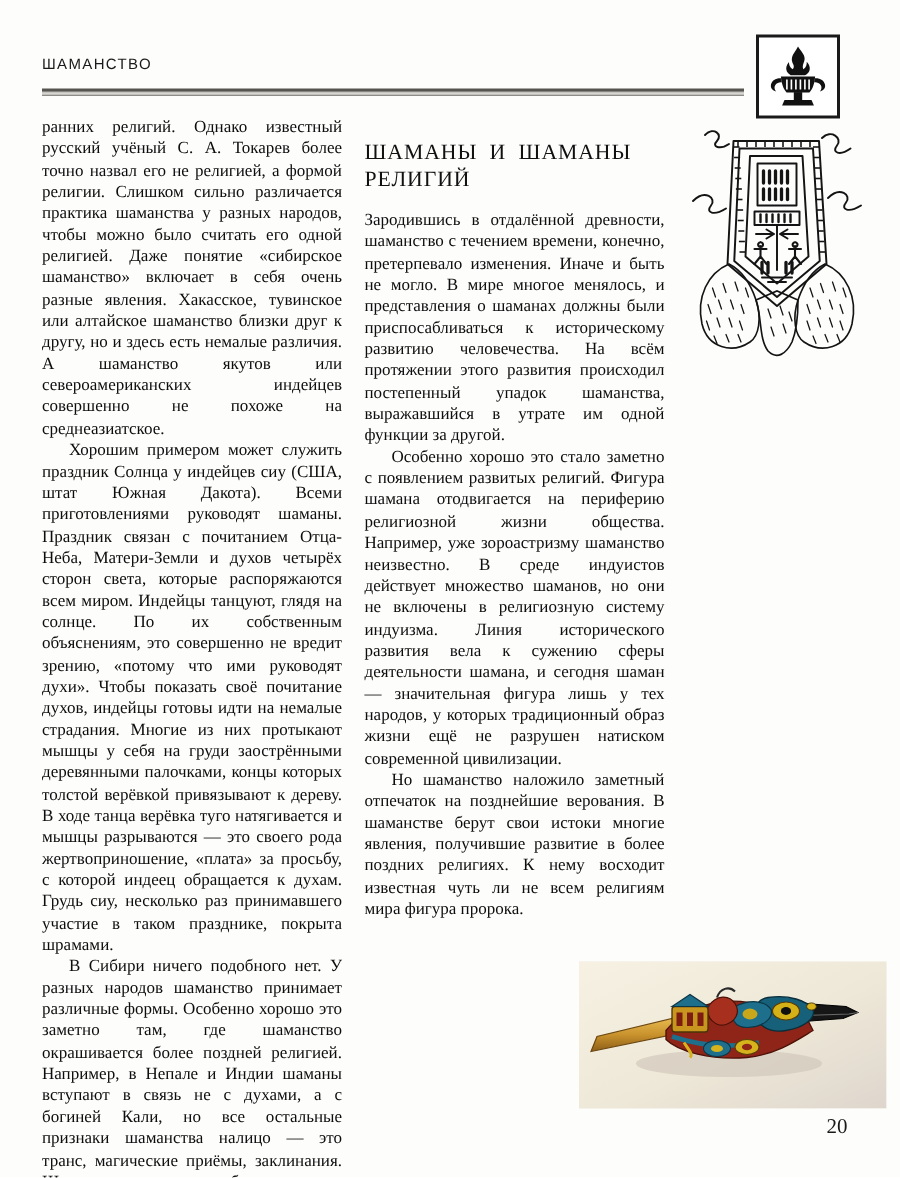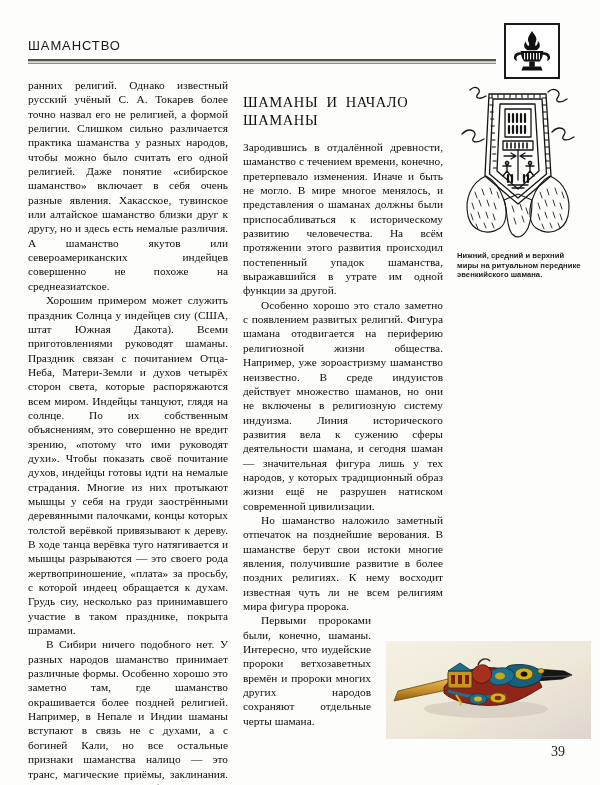--- a/index.html
+++ b/index.html
@@ -28,21 +28,21 @@
     left: 28px;
     top: 38px;
     width: 544px;
     height: 34px;
   }
   .header-title {
     position: absolute;
     left: 0;
     top: 0;
     font-family: "Liberation Sans", "DejaVu Sans", sans-serif;
-    font-size: 13px;
+    font-size: 10px;
     letter-spacing: 0.9px;
     color: #1a1a1a;
     white-space: nowrap;
   }
   .header-rule {
     position: absolute;
     left: 0;
     top: 21px;
     width: 468px;
     height: 4px;
@@ -199,25 +199,24 @@
     </svg>
   </div>
 
   <div class="col col-1">
     <p class="noindent">ранних религий. Однако известный русский учёный С. А. Токарев более точно назвал его не религией, а формой религии. Слишком сильно различается практика шаманства у разных народов, чтобы можно было считать его одной религией. Даже понятие «сибирское шаманство» включает в себя очень разные явления. Хакасское, тувинское или алтайское шаманство близки друг к другу, но и здесь есть немалые различия. А шаманство якутов или североамериканских индейцев совершенно не похоже на среднеазиатское.</p>
     <p>Хорошим примером может служить праздник Солнца у индейцев сиу (США, штат Южная Дакота). Всеми приготовлениями руководят шаманы. Праздник связан с почитанием Отца-Неба, Матери-Земли и духов четырёх сторон света, которые распоряжаются всем миром. Индейцы танцуют, глядя на солнце. По их собственным объяснениям, это совершенно не вредит зрению, «потому что ими руководят духи». Чтобы показать своё почитание духов, индейцы готовы идти на немалые страдания. Многие из них протыкают мышцы у себя на груди заострёнными деревянными палочками, концы которых толстой верёвкой привязывают к дереву. В ходе танца верёвка туго натягивается и мышцы разрываются — это своего рода жертвоприношение, «плата» за просьбу, с которой индеец обращается к духам. Грудь сиу, несколько раз принимавшего участие в таком празднике, покрыта шрамами.</p>
     <p>В Сибири ничего подобного нет. У разных народов шаманство принимает различные формы. Особенно хорошо это заметно там, где шаманство окрашивается более поздней религией. Например, в Непале и Индии шаманы вступают в связь не с духами, а с богиней Кали, но все остальные признаки шаманства налицо — это транс, магические приёмы, заклинания. Шаманы могут считать себя му-</p>
   </div>
 
   <div class="col col-2">
-    <h2 class="section-heading">ШАМАНЫ И НАЧАЛО ШАМАНЫ</h2>
+    <h2 class="section-heading">ШАМАНЫ И ШАМАНЫ РЕЛИГИЙ</h2>
     <p class="noindent">Зародившись в отдалённой древности, шаманство с течением времени, конечно, претерпевало изменения. Иначе и быть не могло. В мире многое менялось, и представления о шаманах должны были приспосабливаться к историческому развитию человечества. На всём протяжении этого развития происходил постепенный упадок шаманства, выражавшийся в утрате им одной функции за другой.</p>
     <p>Особенно хорошо это стало заметно с появлением развитых религий. Фигура шамана отодвигается на периферию религиозной жизни общества. Например, уже зороастризму шаманство неизвестно. В среде индуистов действует множество шаманов, но они не включены в религиозную систему индуизма. Линия исторического развития вела к сужению сферы деятельности шамана, и сегодня шаман — значительная фигура лишь у тех народов, у которых традиционный образ жизни ещё не разрушен натиском современной цивилизации.</p>
     <p>Но шаманство наложило заметный отпечаток на позднейшие верования. В шаманстве берут свои истоки многие явления, получившие развитие в более поздних религиях. К нему восходит известная чуть ли не всем религиям мира фигура пророка.</p>
-    <p class="narrow">Первыми пророками были, конечно, шаманы. Интересно, что иудейские пророки ветхозаветных времён и пророки многих других народов сохраняют отдельные черты шамана.</p>
   </div>
 
   <div class="apron-art">
     <svg width="146" height="168" viewBox="0 0 146 168" aria-hidden="true">
       <g fill="none" stroke="#141414" stroke-width="1.3" stroke-linecap="round" stroke-linejoin="round">
 
         <path d="M22 14 C28 8 34 14 30 18 C26 22 32 24 38 20"></path>
         <path d="M100 16 C106 10 114 16 110 21 C106 26 112 28 119 23"></path>
         <path d="M14 58 C22 50 30 56 26 61 C22 66 28 68 36 63"></path>
         <path d="M104 56 C112 48 120 54 116 59 C112 64 118 66 126 61"></path>
@@ -351,21 +350,20 @@
         <line x1="110" y1="147" x2="112" y2="152"></line>
         <line x1="64" y1="130" x2="66" y2="136"></line>
           <line x1="72" y1="128" x2="74" y2="134"></line>
         <line x1="78" y1="132" x2="80" y2="138"></line>
           <line x1="66" y1="142" x2="68" y2="148"></line>
         <line x1="74" y1="140" x2="76" y2="146"></line>
       </g>
     </svg>
   </div>
 
-  <div class="caption caption-apron">Нижний, средний и верхний миры на ритуальном переднике эвенкийского шамана.</div>
 
   <div class="rattle-photo">
     <svg width="205" height="98" viewBox="0 0 205 98" aria-hidden="true">
       <defs>
         <linearGradient id="bg" x1="0" y1="0" x2="1" y2="1">
           <stop offset="0%" stop-color="#f6f1e2"></stop>
           <stop offset="55%" stop-color="#eee8d8"></stop>
           <stop offset="100%" stop-color="#ded6cd"></stop>
         </linearGradient>
         <linearGradient id="handle" x1="0" y1="0" x2="0" y2="1">
@@ -409,15 +407,15 @@
 
       <ellipse cx="92" cy="58" rx="9" ry="5.4" fill="#1d6f8b" stroke="#0c3646" stroke-width="0.7"></ellipse>
       <ellipse cx="92" cy="58" rx="4" ry="2.4" fill="#d6b31c"></ellipse>
       <ellipse cx="112" cy="57" rx="8" ry="5" fill="#d6b31c" stroke="#5a3d06" stroke-width="0.7"></ellipse>
       <ellipse cx="112" cy="57" rx="3.4" ry="2.2" fill="#8f2418"></ellipse>
       <path d="M70 54 C74 60 76 62 74 64" fill="none" stroke="#d6b31c" stroke-width="2"></path>
     </svg>
   </div>
 
 
-  <div class="page-number">39</div>
+  <div class="page-number">20</div>
 
 </div>
 
 </body></html>

